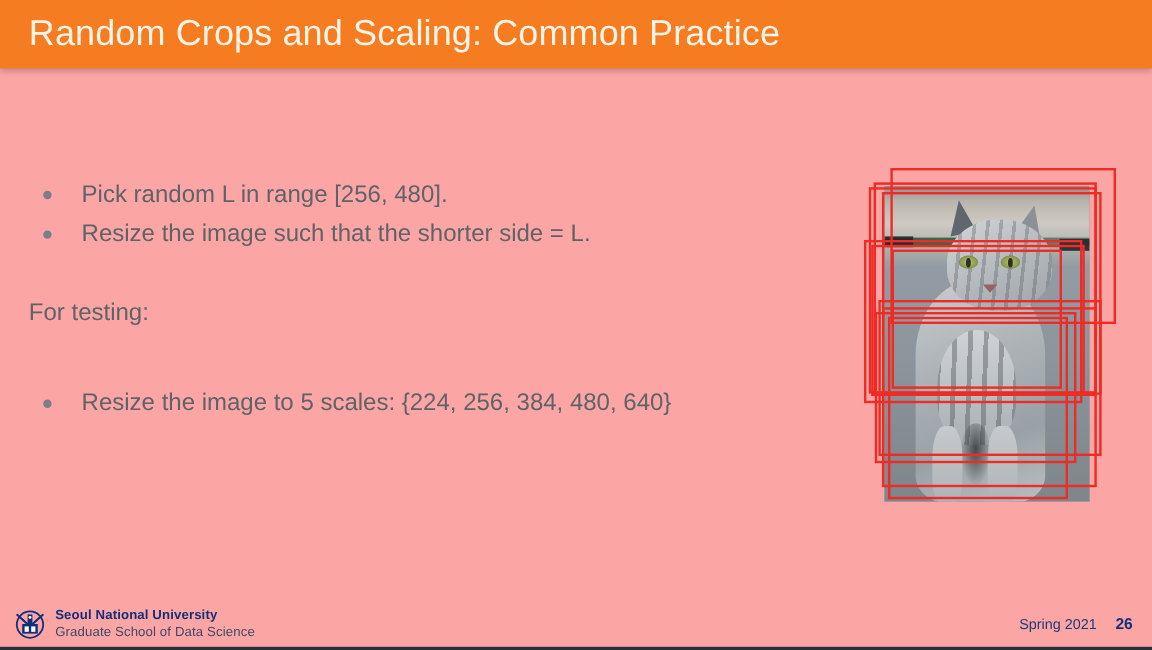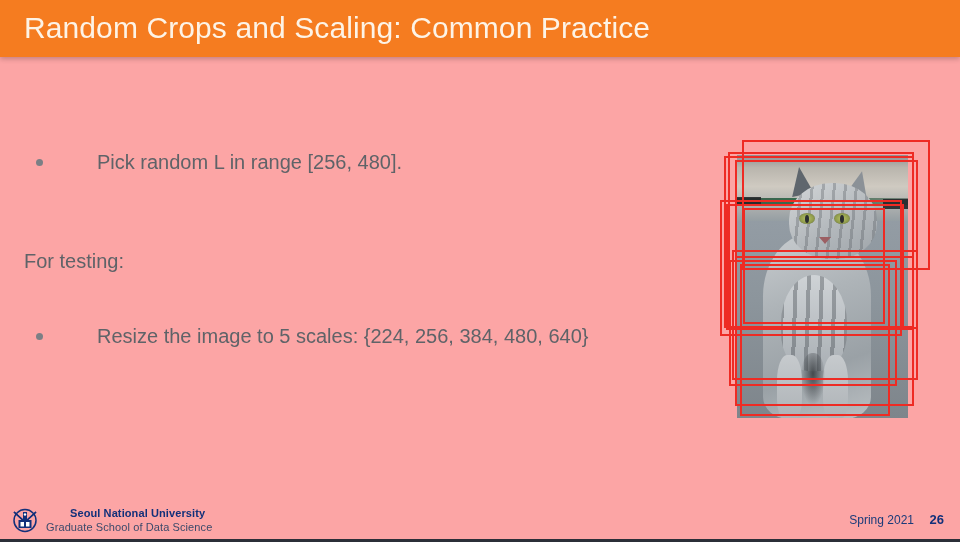--- a/index.html
+++ b/index.html
@@ -79,21 +79,21 @@
   }
   .bullet-item .dot {
     position: absolute;
     left: 12px;
     top: 13px;
     width: 7px;
     height: 7px;
     border-radius: 50%;
     background: #7b7f85;
   }
-  .bullet-item .txt { display: block; margin-left: 29px; }
+  .bullet-item .txt { display: block; }
 
   
   .figure {
     position: absolute;
     left: 712px;
     top: 138px;
     width: 230px;
     height: 292px;
   }
   .photo {
@@ -242,21 +242,20 @@
   }
   .footer-univ {
     position: absolute;
     left: 46px;
     top: 507px;
     font-size: 11px;
     font-weight: bold;
     color: #12307a;
     letter-spacing: 0.1px;
     white-space: nowrap;
-    margin-left: 24px;
   }
   .footer-school {
     position: absolute;
     left: 46px;
     top: 521px;
     font-size: 11px;
     font-weight: normal;
     color: #3b4a6b;
     letter-spacing: 0.1px;
     white-space: nowrap;
@@ -287,20 +286,24 @@
   <div class="title-bar">
     <div class="title-text">Random Crops and Scaling: Common Practice</div>
   </div>
 
   <div class="body-area">
 
     <ul class="bullet-list list-train">
       <li class="bullet-item">
         <span class="dot"></span>
         <span class="txt">Pick random L in range [256, 480].</span>
+      </li>
+      <li class="bullet-item">
+        <span class="dot"></span>
+        <span class="txt">Resize the image such that the shorter side = L.</span>
       </li>
     </ul>
 
     <div class="lead lead-test">For testing:</div>
     <ul class="bullet-list list-test">
       <li class="bullet-item">
         <span class="dot"></span>
         <span class="txt">Resize the image to 5 scales: {224, 256, 384, 480, 640}</span>
       </li>
     </ul>

